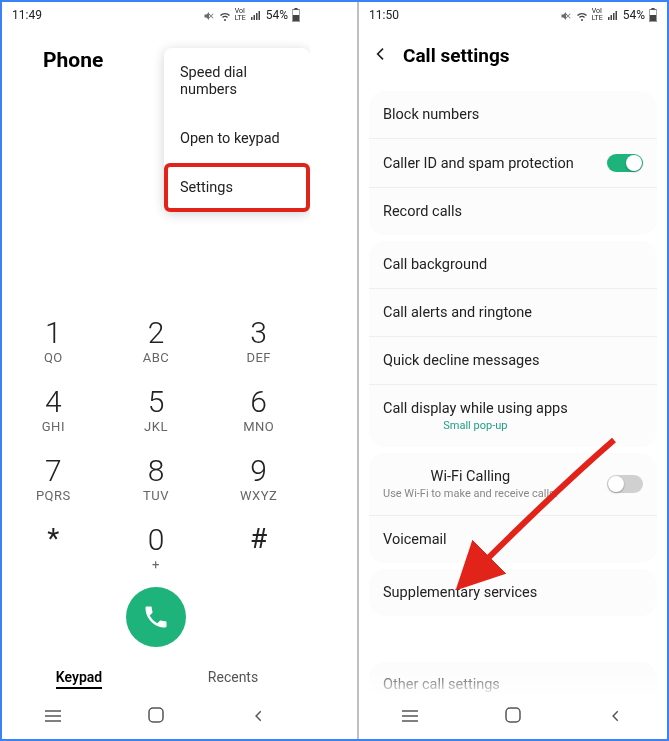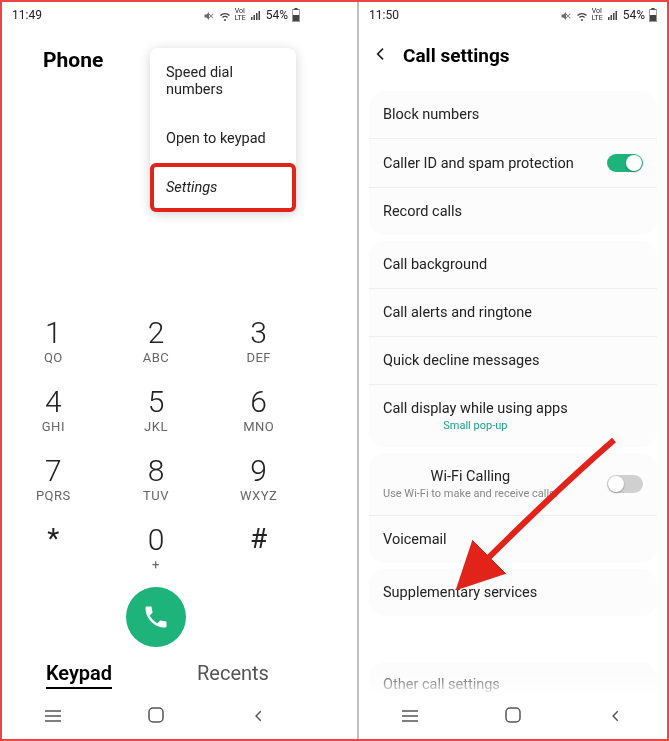--- a/index.html
+++ b/index.html
@@ -1,43 +1,43 @@
 <!DOCTYPE html>
 <html><head>
   <meta charset="utf-8">
   <style>
     * { margin:0; padding:0; box-sizing:border-box; }
     body { font-family: -apple-system, Roboto, "Segoe UI", Arial, sans-serif; background:#fff; }
-    .wrap { width:669px; height:741px; display:flex; border:2px solid #ef4444;gap:47px; }
+    .wrap { width:669px; height:741px; display:flex; border:2px solid #3b82f6;gap:47px; }
     .pane { flex:1; height:100%; position:relative; background:#fff; overflow:hidden; }
     .pane + .pane { border-left:2px solid #bfbfbf; }
 
     
     .sb { height:26px; display:flex; justify-content:space-between; align-items:center; padding:0 10px; font-size:12px; color:#222; }
     .sb .r { display:flex; gap:4px; align-items:flex-end; }
     .sb .r svg { display:block; }
 
     
     .title { font-size:21px; font-weight:700; padding:20px 0 10px 18px;margin-left:23px; }
 
-    .dropdown { position:absolute; top:46px; right:14px; width:146px; background:#fff; border-radius:8px; box-shadow:0 2px 12px rgba(0,0,0,.18); z-index:5;}
+    .dropdown { position:absolute; top:46px; right:0; width:146px; background:#fff; border-radius:8px; box-shadow:0 2px 12px rgba(0,0,0,.18); z-index:5;}
     .dropdown .dd-item { font-size:14.5px; color:#222; padding:16px 16px; cursor:pointer; }
-    .dropdown .dd-item.highlight { border:4px solid #e2231a; border-radius:6px; padding:12px 12px;font-style:italic; }
+    .dropdown .dd-item.highlight { border:4px solid #e2231a; border-radius:6px; padding:12px 12px; }
 
     .keypad { position:absolute; top:308px; left:0; right:0; }
     .krow { display:flex; }
     .key { flex:1; text-align:center; padding:8px 0 14px; cursor:pointer;}
     .key .num { font-size:30px; font-weight:300; color:#222; line-height:1;}
     .key .sub { font-size:13px; color:#666; letter-spacing:.5px; margin-top:2px; }
     .key .num.sym { font-size:28px; font-weight:400;}
 
     .call-btn { position:absolute; bottom:92px; left:50%; transform:translateX(-50%); width:60px; height:60px; border-radius:50%; background:#1fb37c; display:flex; align-items:center; justify-content:center; cursor:pointer;}
 
     .tabs { position:absolute; bottom:46px; left:0; right:0; display:flex; }
-    .tab { flex:1; text-align:center; font-size:20px; color:#555; padding:8px 0; cursor:pointer;}
+    .tab { flex:1; text-align:center; font-size:14px; color:#555; padding:8px 0; cursor:pointer;}
     .tab.active { color:#000; font-weight:600; }
     .tab.active span { border-bottom:2px solid #000; padding-bottom:2px;}
 
     .navbar { position:absolute; bottom:0; left:0; right:0; height:44px; display:flex; justify-content:space-around; align-items:center; }
     .navbar div { width:40px; text-align:center; cursor:pointer;}
 
     
     .rp-head { display:flex; align-items:center; gap:14px; padding:16px 14px 18px; }
     .rp-head .back { cursor:pointer; }
     .rp-title { font-size:19px; font-weight:700; }

